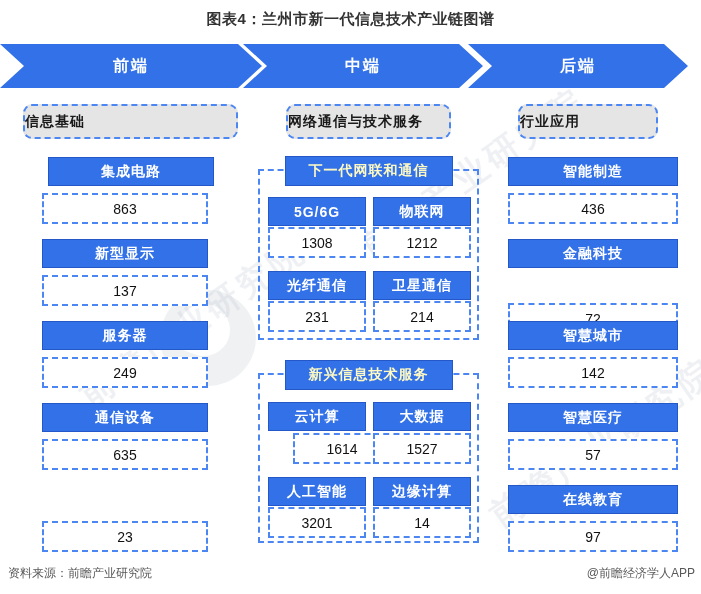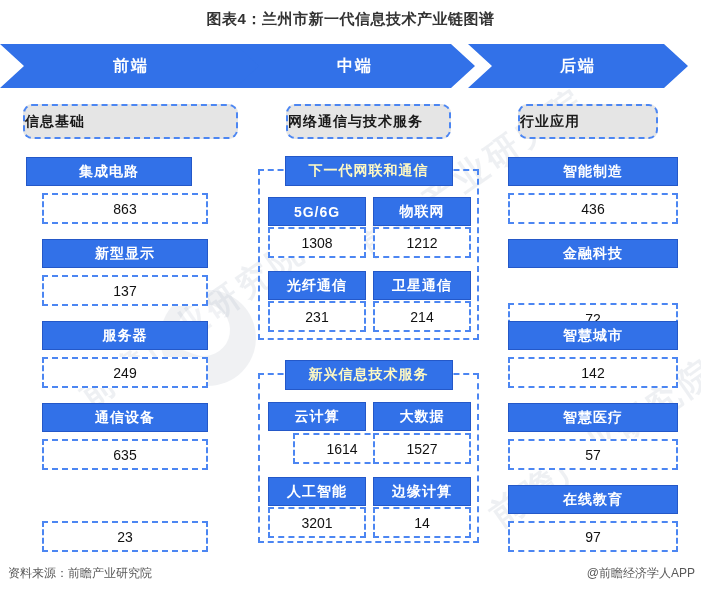--- a/index.html
+++ b/index.html
@@ -90,31 +90,31 @@
   <div class="wm" style="left:340px;top:150px;">前瞻产业研究院</div>
   <div class="wm" style="left:60px;top:300px;">前瞻产业研究院</div>
   <div class="wm" style="left:470px;top:420px;">前瞻产业研究院</div>
   <div class="wm-logo" style="left:160px;top:290px;"></div>
 
   <div class="title">图表4：兰州市新一代信息技术产业链图谱</div>
 
   <div class="stage" style="left:0;width:262px;">
     <span>前端</span>
   </div>
-  <div class="stage" style="left:235px;width:240px;justify-content:center;">
+  <div class="stage" style="left:243px;width:240px;justify-content:center;">
     <span>中端</span>
   </div>
   <div class="stage" style="left:468px;width:220px;">
     <span>后端</span>
   </div>
 
   <div class="cat" style="left:23px;top:104px;width:211px;">
     <span>信息基础</span>
   </div>
-  <div class="node" style="left:26px;top:157px;width:164px;">
+  <div class="node" style="left:48px;top:157px;width:164px;">
       <span>集成电路</span>
     </div>
   <div class="val" style="left:42px;top:193px;width:162px;">
       <span>863</span>
     </div>
   <div class="node" style="left:42px;top:239px;width:164px;">
       <span>新型显示</span>
     </div>
   <div class="val" style="left:42px;top:275px;width:162px;">
       <span>137</span>

